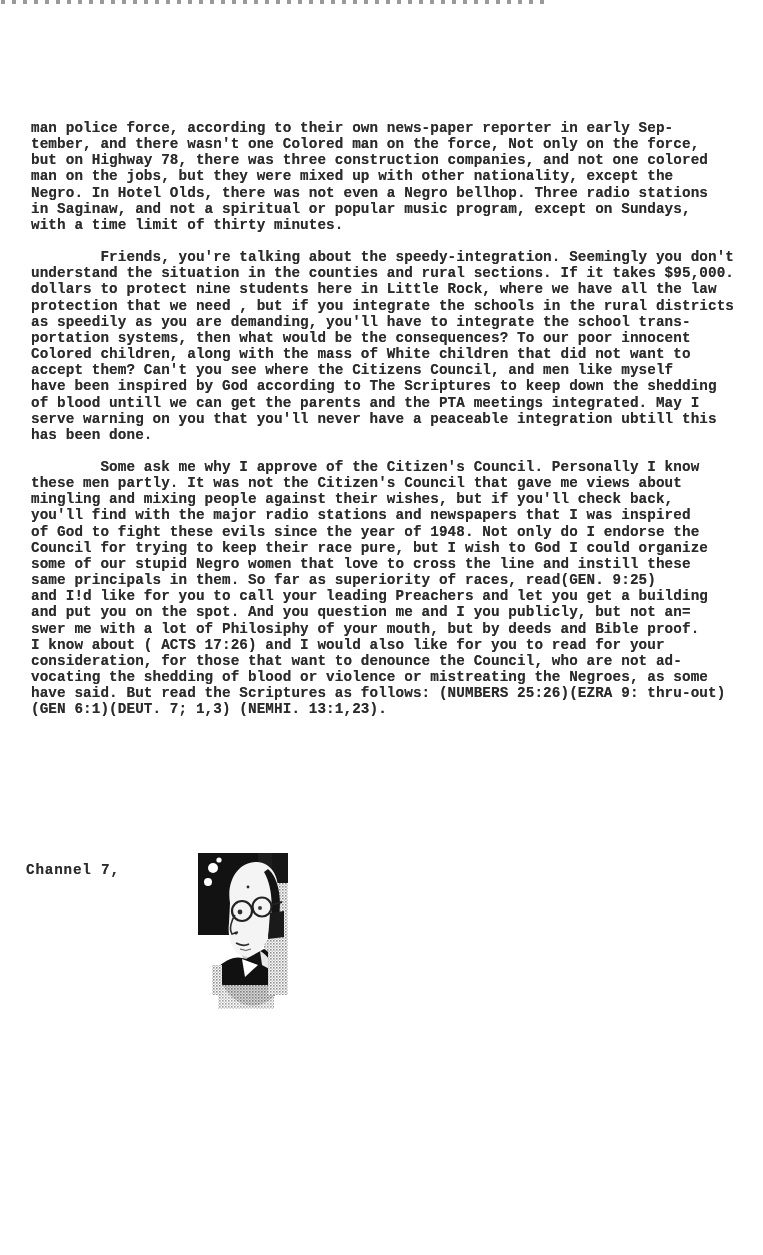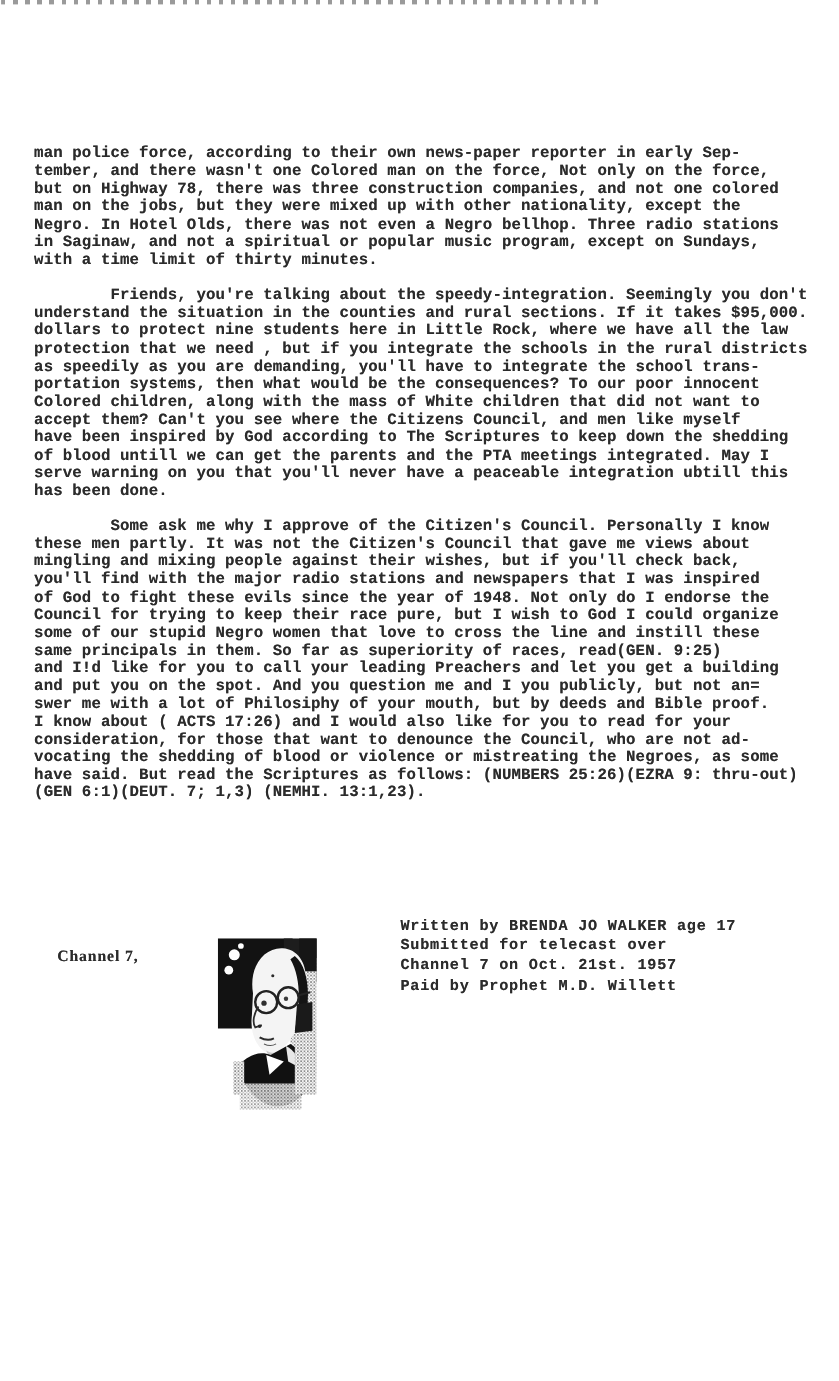--- a/index.html
+++ b/index.html
@@ -22,34 +22,34 @@
     top: 0; left: 1px;
     width: 545px; height: 4px;
     background-image: repeating-linear-gradient(90deg, var(--dot) 0 4px, transparent 4px 11px);
   }
   .text-block {
     position: absolute;
     left: 31px; top: 120px;
     width: 720px;
   }
   .para {
-    margin: 12px 0 16px 0;
+    margin: 0 0 16px 0;
     font-family: "Liberation Mono", "DejaVu Sans Mono", monospace;
     font-weight: 700;
     font-size: 14.3px;
     line-height: 16.15px;
     letter-spacing: 0.1px;
     white-space: pre;
     color: var(--ink);
     text-shadow: 0 0 0.5px rgba(20,20,20,0.55);
   }
   .channel-label {
     position: absolute;
-    left: 52px; top: 862px;
-    font-family: Liberation Serif, serif;
+    left: 26px; top: 862px;
+    font-family: Liberation Mono, monospace;
     font-weight: 700;
     font-size: 14.3px;
     letter-spacing: 0.8px;
     color: var(--ink);
     text-shadow: 0 0 0.5px rgba(20,20,20,0.55);
   }
   .credits {
     position: absolute;
     left: 364px; top: 834px;
     margin: 0;
@@ -160,18 +160,14 @@
 
       <path d="M 44,106 L 60,112 L 47,124 Z" fill="#ffffff"></path>
       <path d="M 62,98 C 70,102 74,110 75,118 L 64,112 Z" fill="#e8e8e8"></path>
 
       <rect x="20" y="132" width="56" height="24" fill="url(#dither)" opacity="0.85"></rect>
       <rect x="70" y="96" width="20" height="46" fill="url(#dither)"></rect>
       <rect x="14" y="112" width="10" height="30" fill="url(#dither)"></rect>
     </svg>
   </div>
 
-  <pre class="credits">Written by BRENDA JO WALKER age 17
-Submitted for telecast over
-Channel 7 on Oct. 21st. 1957
-Paid by Prophet M.D. Willett</pre>
 
 </div>
 
 </body></html>

